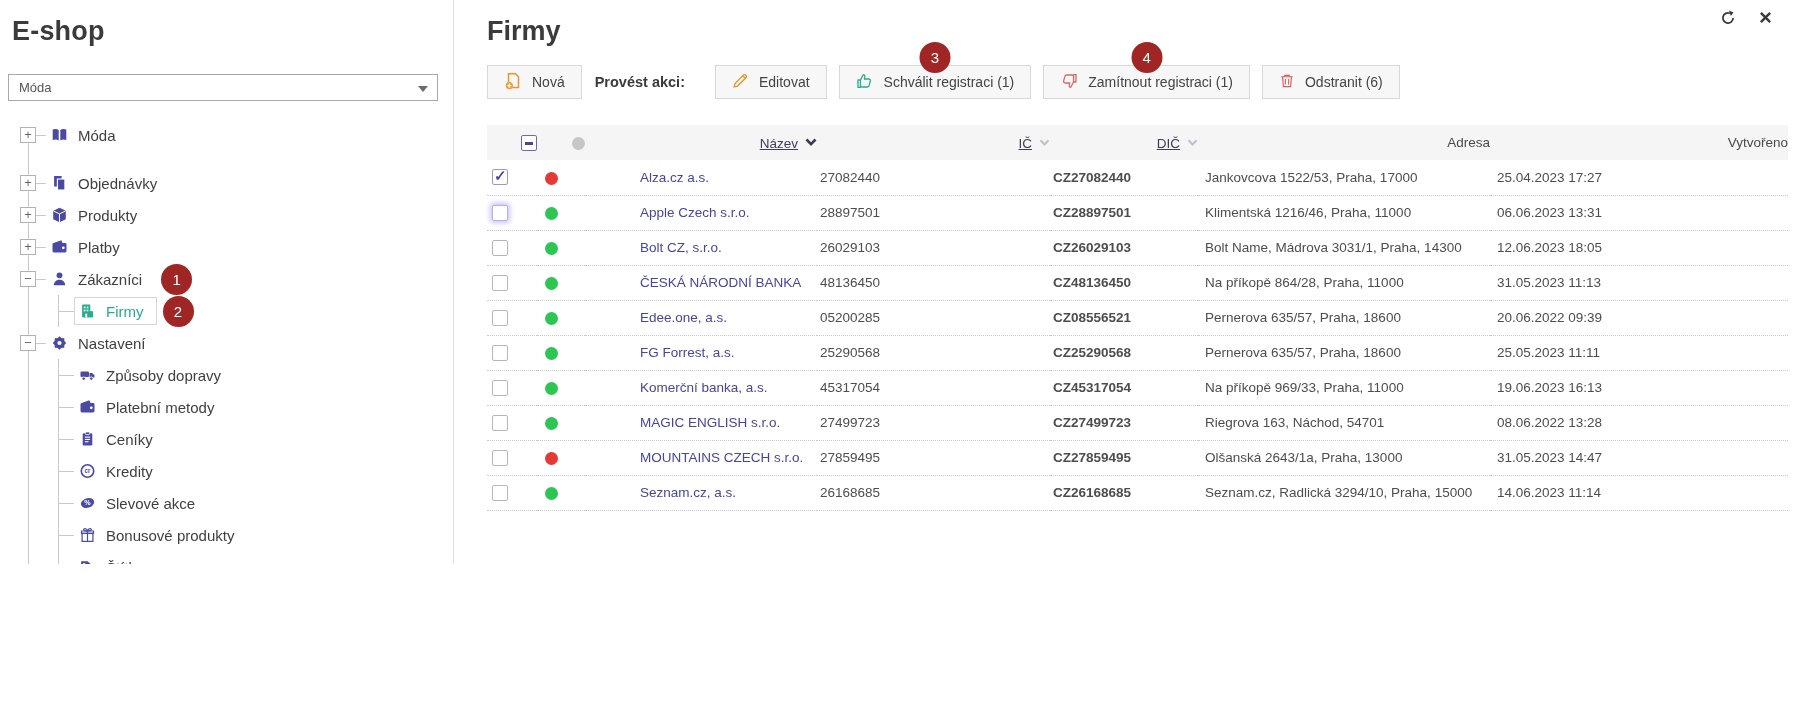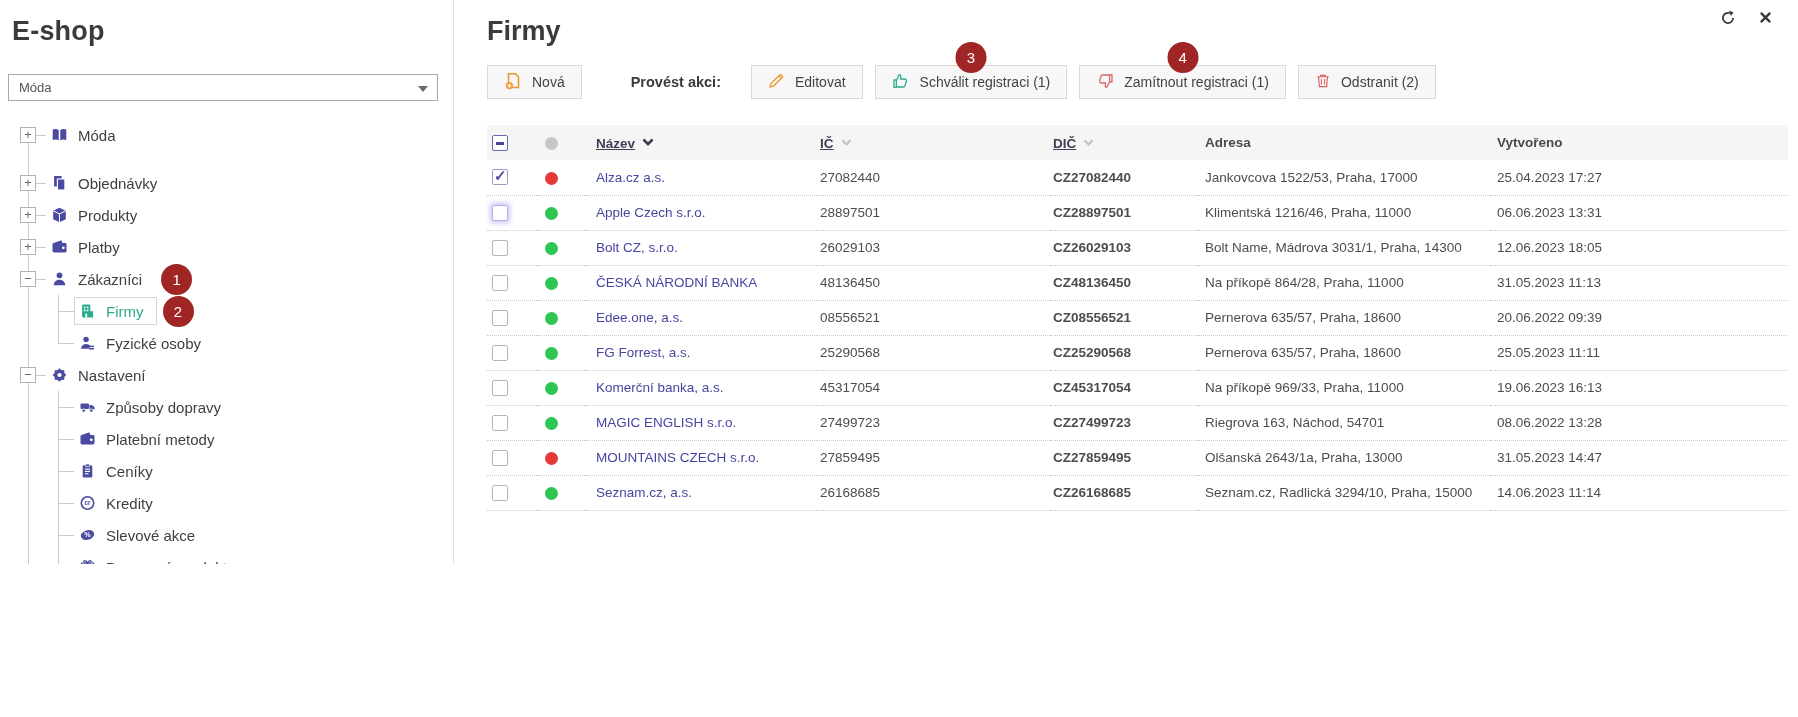--- a/index.html
+++ b/index.html
@@ -40,44 +40,44 @@
 
   
   .panel { position:absolute; left:454px; top:0; right:0; bottom:0; padding-left:33px; }
   .panel-title { margin-top:16px; font-size:27px; font-weight:700; color:#3b3b3b; }
   .panel-controls { position:absolute; top:10px; right:24px; display:flex; gap:19px; }
   .icon-btn { background:none; border:none; cursor:pointer; width:18px; height:18px; display:flex; align-items:center; justify-content:center; }
 
   .toolbar { margin-top:17px; display:flex; align-items:center; height:36px; }
   .btn { display:inline-flex; align-items:center; gap:10px; height:34px; padding:0 16px; background:#f7f7f7;
          border:1px solid #d9d9d9; font-size:14px; color:#444; font-family:inherit; cursor:pointer; white-space:nowrap; }
-  .actions-label { margin:0 30px 0 49px; font-weight:700; font-size:14.5px; color:#3b3b3b; }
+  .actions-label { margin:0 30px 0 13px; font-weight:700; font-size:14.5px; color:#3b3b3b; }
   .action-group { display:flex; gap:12px; }
   .btn-wrap { position:relative; }
   .count-badge { position:absolute; top:-23px; left:50%; transform:translateX(-50%); width:31px; height:31px; border-radius:50%;
                  background:#a02626; color:#fff; display:flex; align-items:center; justify-content:center; font-size:15px; z-index:3; }
 
   
   .grid { margin-top:25px; width:1301px; border-collapse:collapse; table-layout:fixed; font-size:13.5px; }
   .grid thead tr { background:#f5f5f5; height:35px; }
-  .grid th { font-weight:700; text-align:left; color:#4a4a4a; }
+  .grid th { font-weight:400; text-align:right; color:#4a4a4a; }
   .grid td { height:35px; color:#4d4d4d; }
   .grid tbody tr { border-bottom:1px dotted #c9c9c9; }
   .c-check { width:50px; padding-left:5px; }
   .c-dot   { width:48px; padding-left:8px; }
   .c-name  { width:232px; padding-left:11px; }
   .c-ic    { width:233px; padding-left:3px; }
   .c-dic   { width:148px; padding-left:3px;font-weight:bold; }
   .c-addr  { width:292px; padding-left:7px;margin-left:26px; }
   .c-created { padding-left:7px; }
   .sort-link { color:#3e3e56; text-decoration:underline; cursor:pointer; }
   .sort-icon { display:inline-block; margin-left:7px; vertical-align:1px; }
   .sort-icon.active { color:#3c3c50; }
   .sort-icon.idle { color:#c1c1cb; }
-  .co-link { color:#4646a0; text-decoration:none; cursor:pointer; }
+  .co-link { color:#4646a0; text-decoration:none; cursor:pointer;margin-left:44px; }
   .dot { display:inline-block; width:13px; height:13px; border-radius:50%; vertical-align:middle; }
   .dot.green { background:#2dc653; } .dot.red { background:#e53935; } .dot.gray { background:#c6c6c6; }
   .cb { display:inline-block; width:16px; height:16px; border:1px solid #b5b5c0; border-radius:2px; background:#fff; position:relative; vertical-align:middle; cursor:pointer; }
   .cb.indeterminate { border-color:#6a6ab8; }
   .cb.indeterminate::after { content:''; position:absolute; left:3px; top:6px; width:8px; height:3px; background:#4646a0; }
   .cb.checked { border-color:#9b9bc4; }
   .cb.checked::after { content:'\2713'; position:absolute; left:1px; top:-3px; color:#4646a0; font-size:15px; font-weight:700; }
   .cb.focus { border-color:#b9b0ea; box-shadow:0 0 5px 2px rgba(140,120,230,.45); }
 </style>
 </head>
@@ -169,35 +169,20 @@
                   <rect x="7.2" y="3.6" width="1.7" height="1.7"></rect>
                   <rect x="4.3" y="6.6" width="1.7" height="1.7"></rect>
                   <rect x="7.2" y="6.6" width="1.7" height="1.7"></rect>
                   <rect x="5.8" y="10.6" width="1.9" height="3.8"></rect>
                 </g>
               </svg>
             </span>
         <span class="tree-label">Firmy</span>
       </span>
       <span class="nav-badge">2</span>
-    </li>
-        <li class="tree-item lvl1 vhalf">
-
-      <span class="item-box">
-        <span class="tree-icon">
-              <svg viewBox="0 0 16 16">
-                <circle cx="6.6" cy="4.4" r="2.7" fill="#4a4aa3"></circle>
-                <path fill="#4a4aa3" d="M1.4 13.8c.4-3.3 2.6-4.9 5.2-4.9 1.8 0 3.4.8 4.3 2.2l-1.4 2.7z"></path>
-                <rect x="9.6" y="10.6" width="4.8" height="1.5" fill="#4a4aa3"></rect>
-                <rect x="9.6" y="13" width="4.8" height="1.5" fill="#4a4aa3"></rect>
-              </svg>
-            </span>
-        <span class="tree-label">Fyzické osoby</span>
-      </span>
-
     </li>
         <li class="tree-item lvl0">
       <span class="toggle">−</span>
       <span class="item-box">
         <span class="tree-icon">
               <svg viewBox="0 0 16 16">
                 <rect x="3.2" y="3.2" width="9.6" height="9.6" fill="#4a4aa3"></rect>
                 <rect x="3.2" y="3.2" width="9.6" height="9.6" fill="#4a4aa3" transform="rotate(45 8 8)"></rect>
                 <circle cx="8" cy="8" r="2.1" fill="#fff"></circle>
               </svg>
@@ -415,21 +400,21 @@
           </button>
         </span>
 
         <button class="btn">
           <span>
             <svg viewBox="0 0 18 18" width="16" height="16">
                 <path d="M2.5 4.2h13M6.5 4.2V2.6h5v1.6M4 4.2l.9 11.2h8.2l.9-11.2" fill="none" stroke="#e05c5c" stroke-width="1.3"></path>
                 <path d="M7.2 6.8v6.2M10.8 6.8v6.2" stroke="#e05c5c" stroke-width="1.2"></path>
               </svg>
           </span>
-          <span>Odstranit (2)</span>
+          <span>Odstranit (6)</span>
         </button>
       </div>
     </div>
 
     <table class="grid">
       <colgroup>
         <col style="width:50px">
           <col style="width:48px">
           <col style="width:232px">
         <col style="width:233px">
@@ -494,21 +479,21 @@
       <td class="c-name"><a class="co-link">ČESKÁ NÁRODNÍ BANKA</a></td>
       <td class="c-ic">48136450</td>
       <td class="c-dic">CZ48136450</td>
       <td class="c-addr">Na příkopě 864/28, Praha, 11000</td>
       <td class="c-created">31.05.2023 11:13</td>
     </tr>
           <tr>
       <td class="c-check"><span class="cb"></span></td>
       <td class="c-dot"><span class="dot green"></span></td>
       <td class="c-name"><a class="co-link">Edee.one, a.s.</a></td>
-      <td class="c-ic">08556521</td>
+      <td class="c-ic">05200285</td>
       <td class="c-dic">CZ08556521</td>
       <td class="c-addr">Pernerova 635/57, Praha, 18600</td>
       <td class="c-created">20.06.2022 09:39</td>
     </tr>
           <tr>
       <td class="c-check"><span class="cb"></span></td>
       <td class="c-dot"><span class="dot green"></span></td>
       <td class="c-name"><a class="co-link">FG Forrest, a.s.</a></td>
       <td class="c-ic">25290568</td>
       <td class="c-dic">CZ25290568</td>

